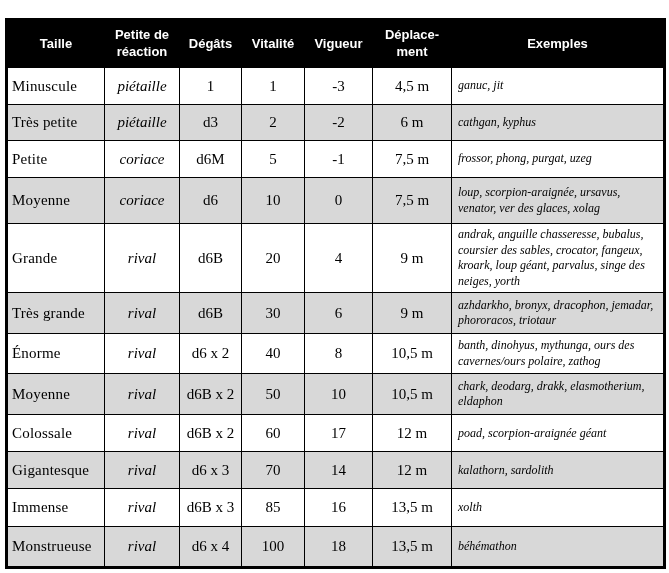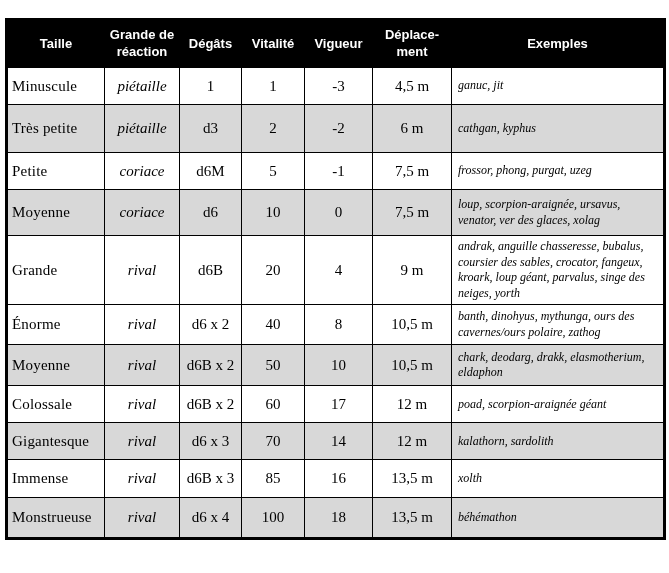--- a/index.html
+++ b/index.html
@@ -60,21 +60,21 @@
   }
   td.c-exemples {
     text-align: left;
     font-style: italic;
     font-size: 12px;
     line-height: 1.3;
     padding: 3px 6px;
   }
   tr.h37 { height: 37px; }
   tr.h38 { height: 38px; }
-  tr.h39 { height: 48px; }
+  tr.h39 { height: 36px; }
   tr.h40 { height: 40px; }
   tr.h41 { height: 41px; }
   tr.h46 { height: 46px; }
   tr.h66 { height: 66px; }
 </style>
 </head>
 <body>
 
 <div class="table-wrap">
   <table class="size-table">
@@ -83,21 +83,21 @@
         <col style="width:75px">
         <col style="width:62px">
         <col style="width:63px">
         <col style="width:68px">
         <col style="width:79px">
         <col style="width:213px">
     </colgroup>
     <thead>
       <tr>
         <th>Taille</th>
-        <th>Grande de réaction</th>
+        <th>Petite de réaction</th>
         <th>Dégâts</th>
         <th>Vitalité</th>
         <th>Vigueur</th>
         <th>Déplace-ment</th>
         <th>Exemples</th>
       </tr>
     </thead>
     <tbody>
       <tr class="h37">
         <td class="c-taille">Minuscule</td>
@@ -137,20 +137,29 @@
       </tr>
       <tr class="h66">
         <td class="c-taille">Grande</td>
         <td class="c-ordre">rival</td>
         <td class="c-degats">d6B</td>
         <td class="c-vitalite">20</td>
         <td class="c-vigueur">4</td>
         <td class="c-deplacement">9 m</td>
         <td class="c-exemples">andrak, anguille chasseresse, bubalus, coursier des sables, crocator, fangeux, kroark, loup géant, parvalus, singe des neiges, yorth</td>
       </tr>
+      <tr class="h41 shade">
+        <td class="c-taille">Très grande</td>
+        <td class="c-ordre">rival</td>
+        <td class="c-degats">d6B</td>
+        <td class="c-vitalite">30</td>
+        <td class="c-vigueur">6</td>
+        <td class="c-deplacement">9 m</td>
+        <td class="c-exemples">azhdarkho, bronyx, dracophon, jemadar, phororacos, triotaur</td>
+      </tr>
       <tr class="h40">
         <td class="c-taille">Énorme</td>
         <td class="c-ordre">rival</td>
         <td class="c-degats">d6 x 2</td>
         <td class="c-vitalite">40</td>
         <td class="c-vigueur">8</td>
         <td class="c-deplacement">10,5 m</td>
         <td class="c-exemples">banth, dinohyus, mythunga, ours des cavernes/ours polaire, zathog</td>
       </tr>
       <tr class="h41 shade">

